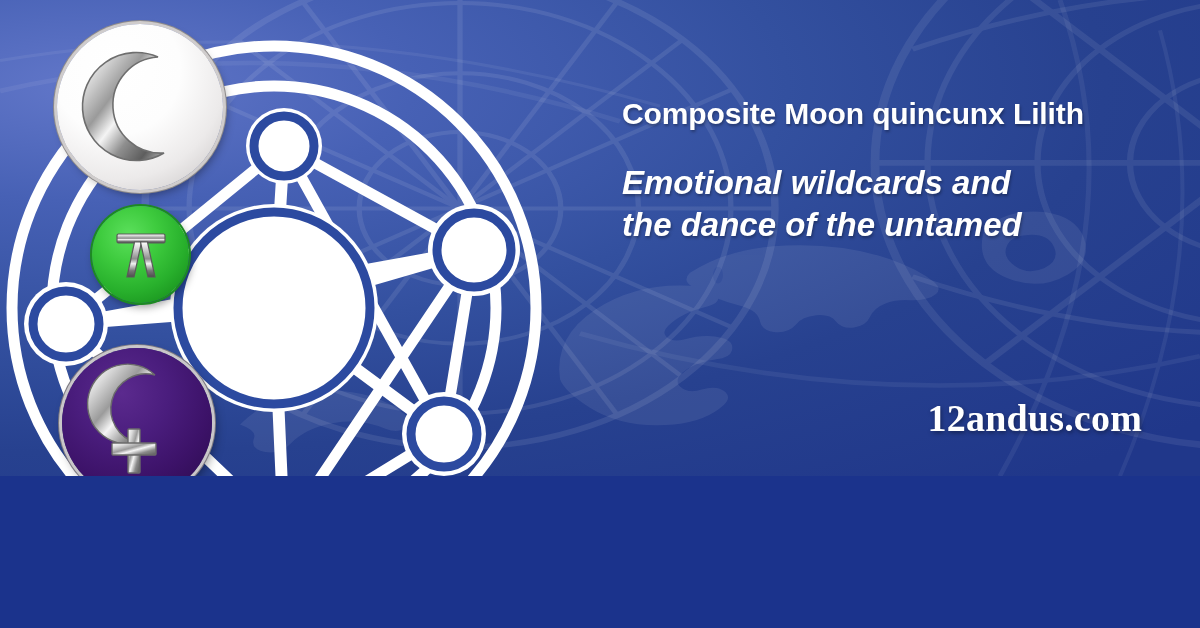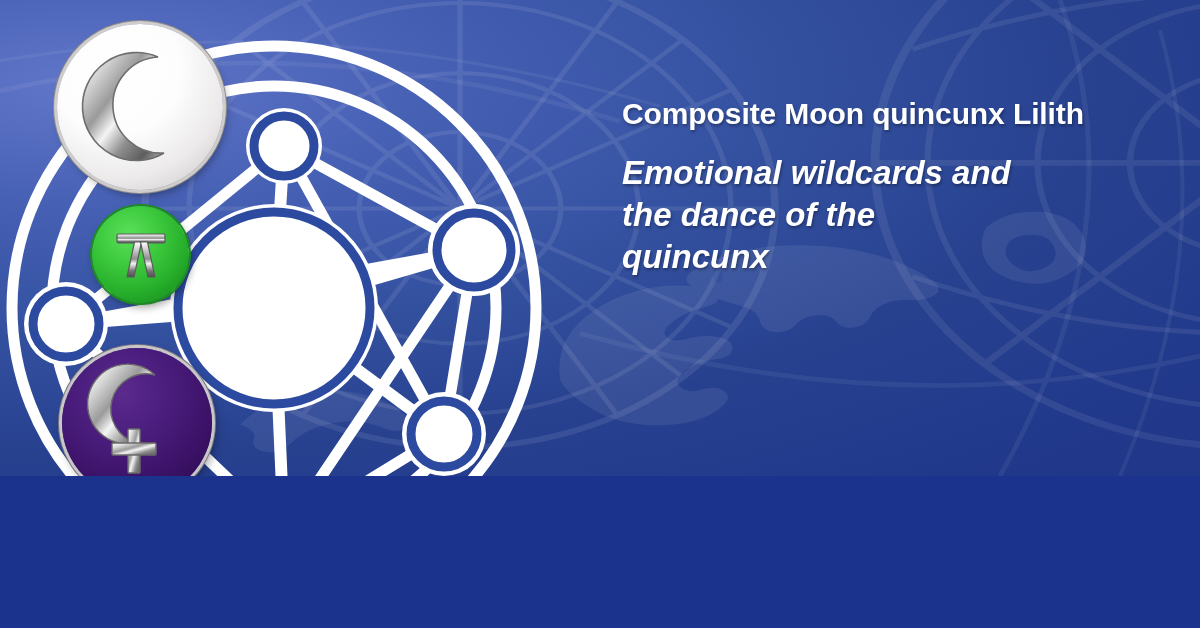--- a/index.html
+++ b/index.html
@@ -85,21 +85,21 @@
   #title {
     color: #ffffff;
     font-size: 30px;
     font-weight: bold;
     letter-spacing: -0.1px;
     line-height: 1.2;
     text-shadow: 1px 2px 3px rgba(0,0,0,0.33);
     margin: 0;
   }
   #subtitle {
-    margin: 20px 0 0 0;
+    margin: 30px 0 0 0;
     color: #ffffff;
     font-size: 33px;
     font-style: italic;
     font-weight: bold;
     line-height: 1.28;
     max-width: 400px;
     text-shadow: 1px 2px 3px rgba(0,0,0,0.33);
   }
 
   #brand {
@@ -306,18 +306,19 @@
         <rect x="47" y="62" width="12" height="44" rx="1"></rect>
         <rect x="31" y="76" width="44" height="12" rx="1"></rect>
       </g>
     </svg>
   </div>
 
   <div id="text-col">
     <h1 id="title">Composite Moon quincunx Lilith</h1>
     <div id="subtitle">
       <span style="display: block;">Emotional wildcards and</span>
-      <span style="display: block;">the dance of the quincunx</span>
+      <span style="display: block;">the dance of the untamed</span>
     </div>
   </div>
 
+  <div id="brand">12andus.com</div>
 
 </div>
 
 </body></html>

